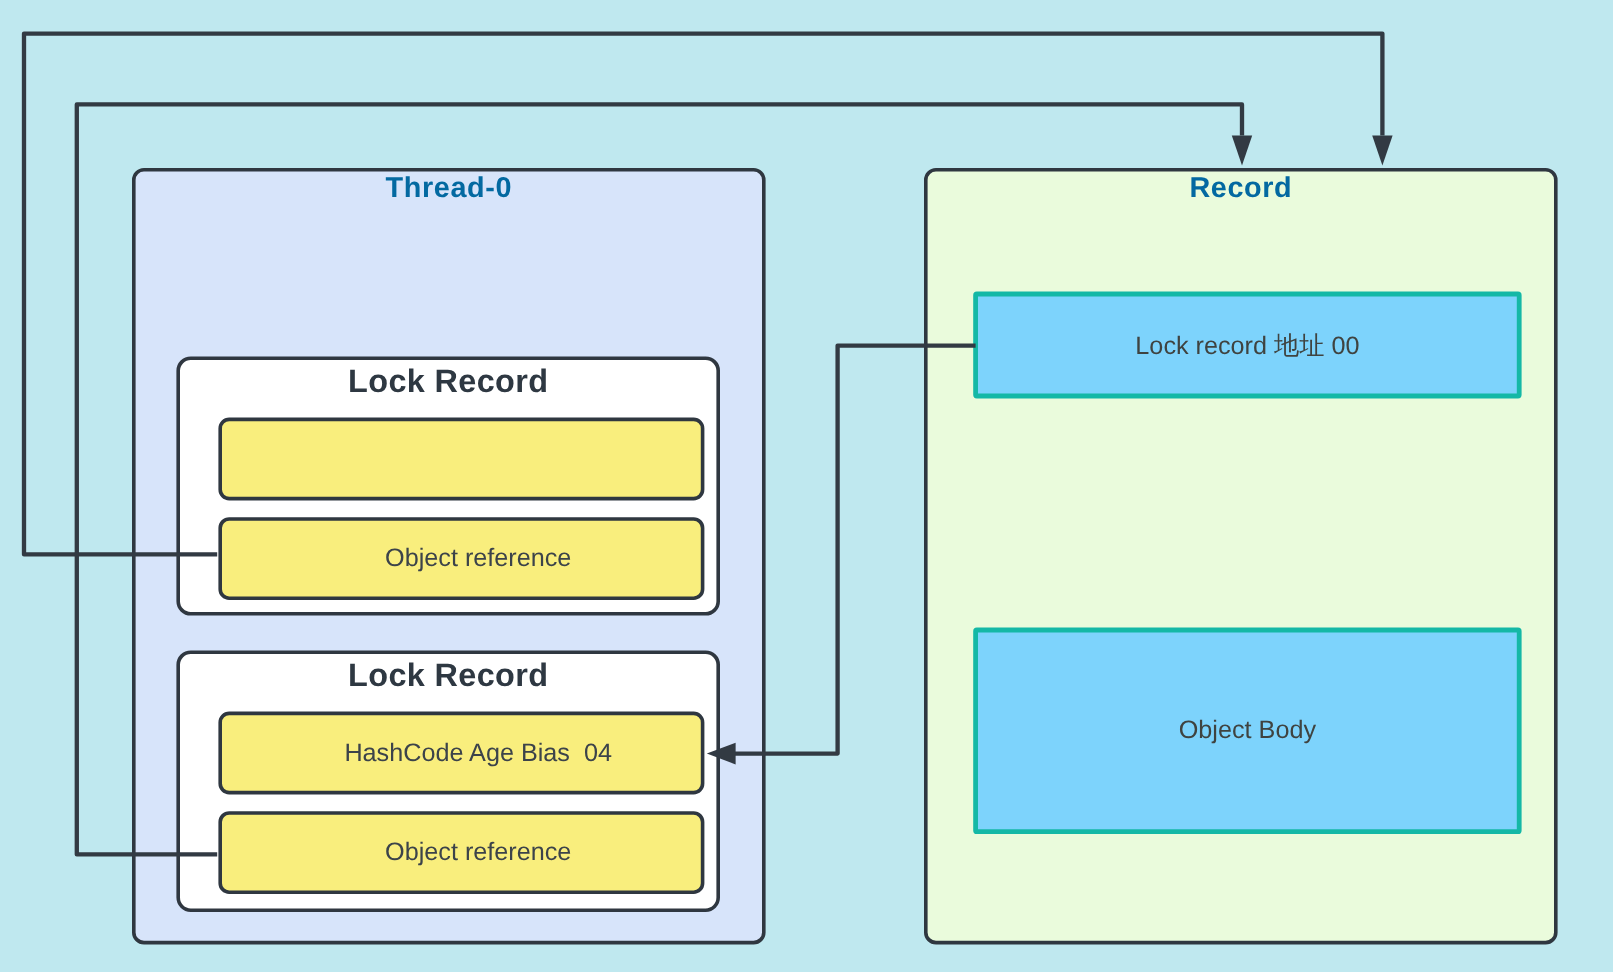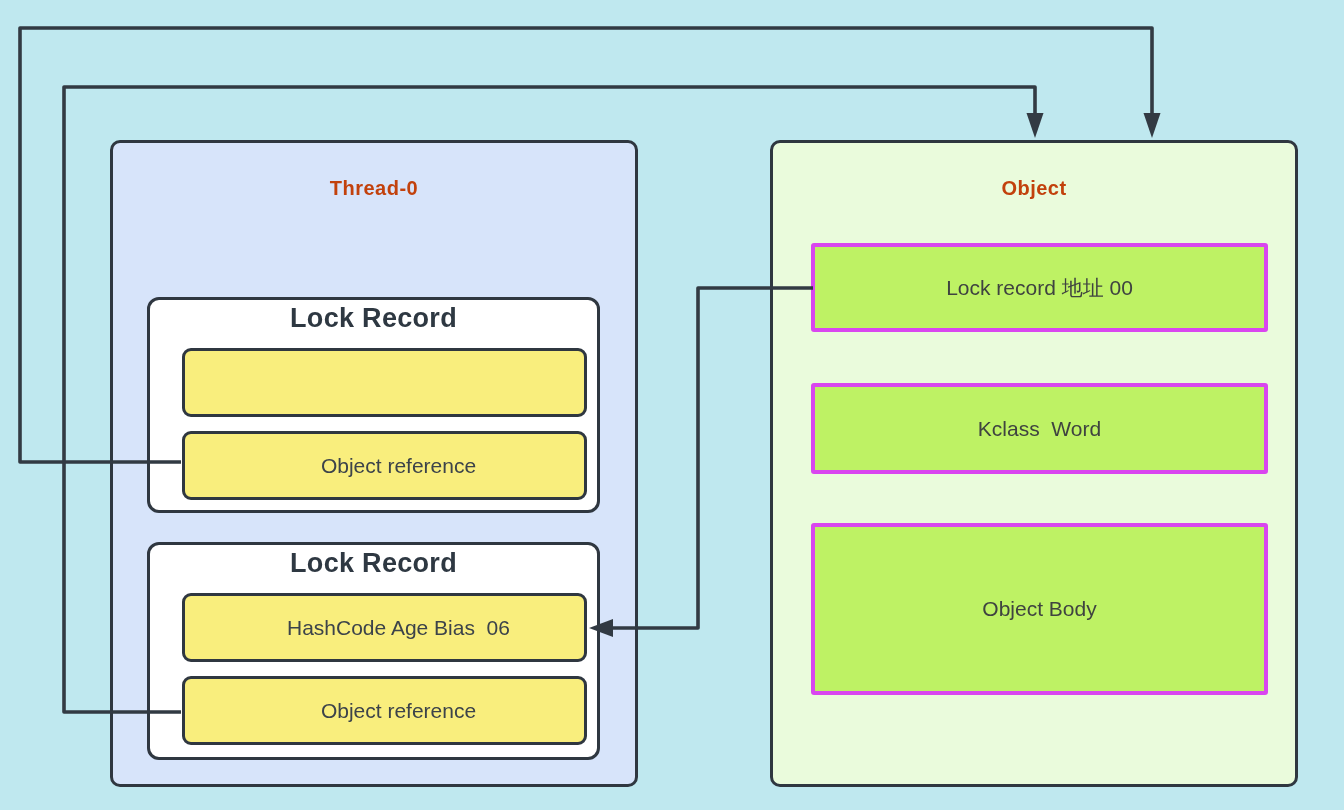--- a/index.html
+++ b/index.html
@@ -15,26 +15,25 @@
   .abs { position: absolute; }
 
   
   .thread-box {
     left: 110px; top: 140px; width: 528px; height: 647px;
     background: #d7e4fa;
     border: 3.5px solid #2f3740;
     border-radius: 10px;
   }
   .big-title {
-    padding-top: 34px;
     text-align: center;
-    font-size: 20px;
+    font-size: 24px;
     font-weight: 600;
     letter-spacing: 0.5px;
-    color: #c2410c;
+    color: #0369a1;
   }
 
   
   .lock-record {
     position: absolute; left: 34px; width: 453px;
     background: #ffffff;
     border: 3.5px solid #2f3740;
     border-radius: 12px;
   }
   .lr1 { top: 154px; height: 216px; }
@@ -63,22 +62,22 @@
 
   
   .object-box {
     left: 770px; top: 140px; width: 528px; height: 647px;
     background: #eafbdc;
     border: 3.5px solid #2f3740;
     border-radius: 10px;
   }
   .field {
     position: absolute; left: 38px; width: 457px;
-    background: #bef264;
-    border: 4px solid #d946ef;
+    background: #7dd3fc;
+    border: 4px solid #14b8a6;
     border-radius: 3px;
     display: flex; align-items: center; justify-content: center;
     font-size: 21px;
     color: #3f4340;
     white-space: pre;
   }
   .f1 { top: 100px; height: 89px; }
   .f2 { top: 240px; height: 91px; }
   .f3 { top: 380px; height: 172px; }
 
@@ -98,36 +97,33 @@
       <span></span>
     </div>
     <div class="slot s2">
       <span>Object reference</span>
     </div>
   </div>
 
   <div class="lock-record lr2">
     <div class="lock-title">Lock Record</div>
     <div class="slot s1">
-      <span>HashCode Age Bias  06</span>
+      <span>HashCode Age Bias  04</span>
     </div>
     <div class="slot s2">
       <span>Object reference</span>
     </div>
   </div>
 </div>
 
 <div class="abs object-box">
-  <div class="big-title">Object</div>
+  <div class="big-title">Record</div>
 
   <div class="field f1">
     <span>Lock record 地址 00</span>
-  </div>
-  <div class="field f2">
-    <span>Kclass  Word</span>
   </div>
   <div class="field f3">
     <span>Object Body</span>
   </div>
 </div>
 
 <svg class="abs wires" width="1344" height="810" viewBox="0 0 1344 810">
   <g>
     <path d="M181 462 H20 V28 H1152 V113"></path>
     <polygon points="1152,138 1143.5,113 1160.5,113"></polygon>

